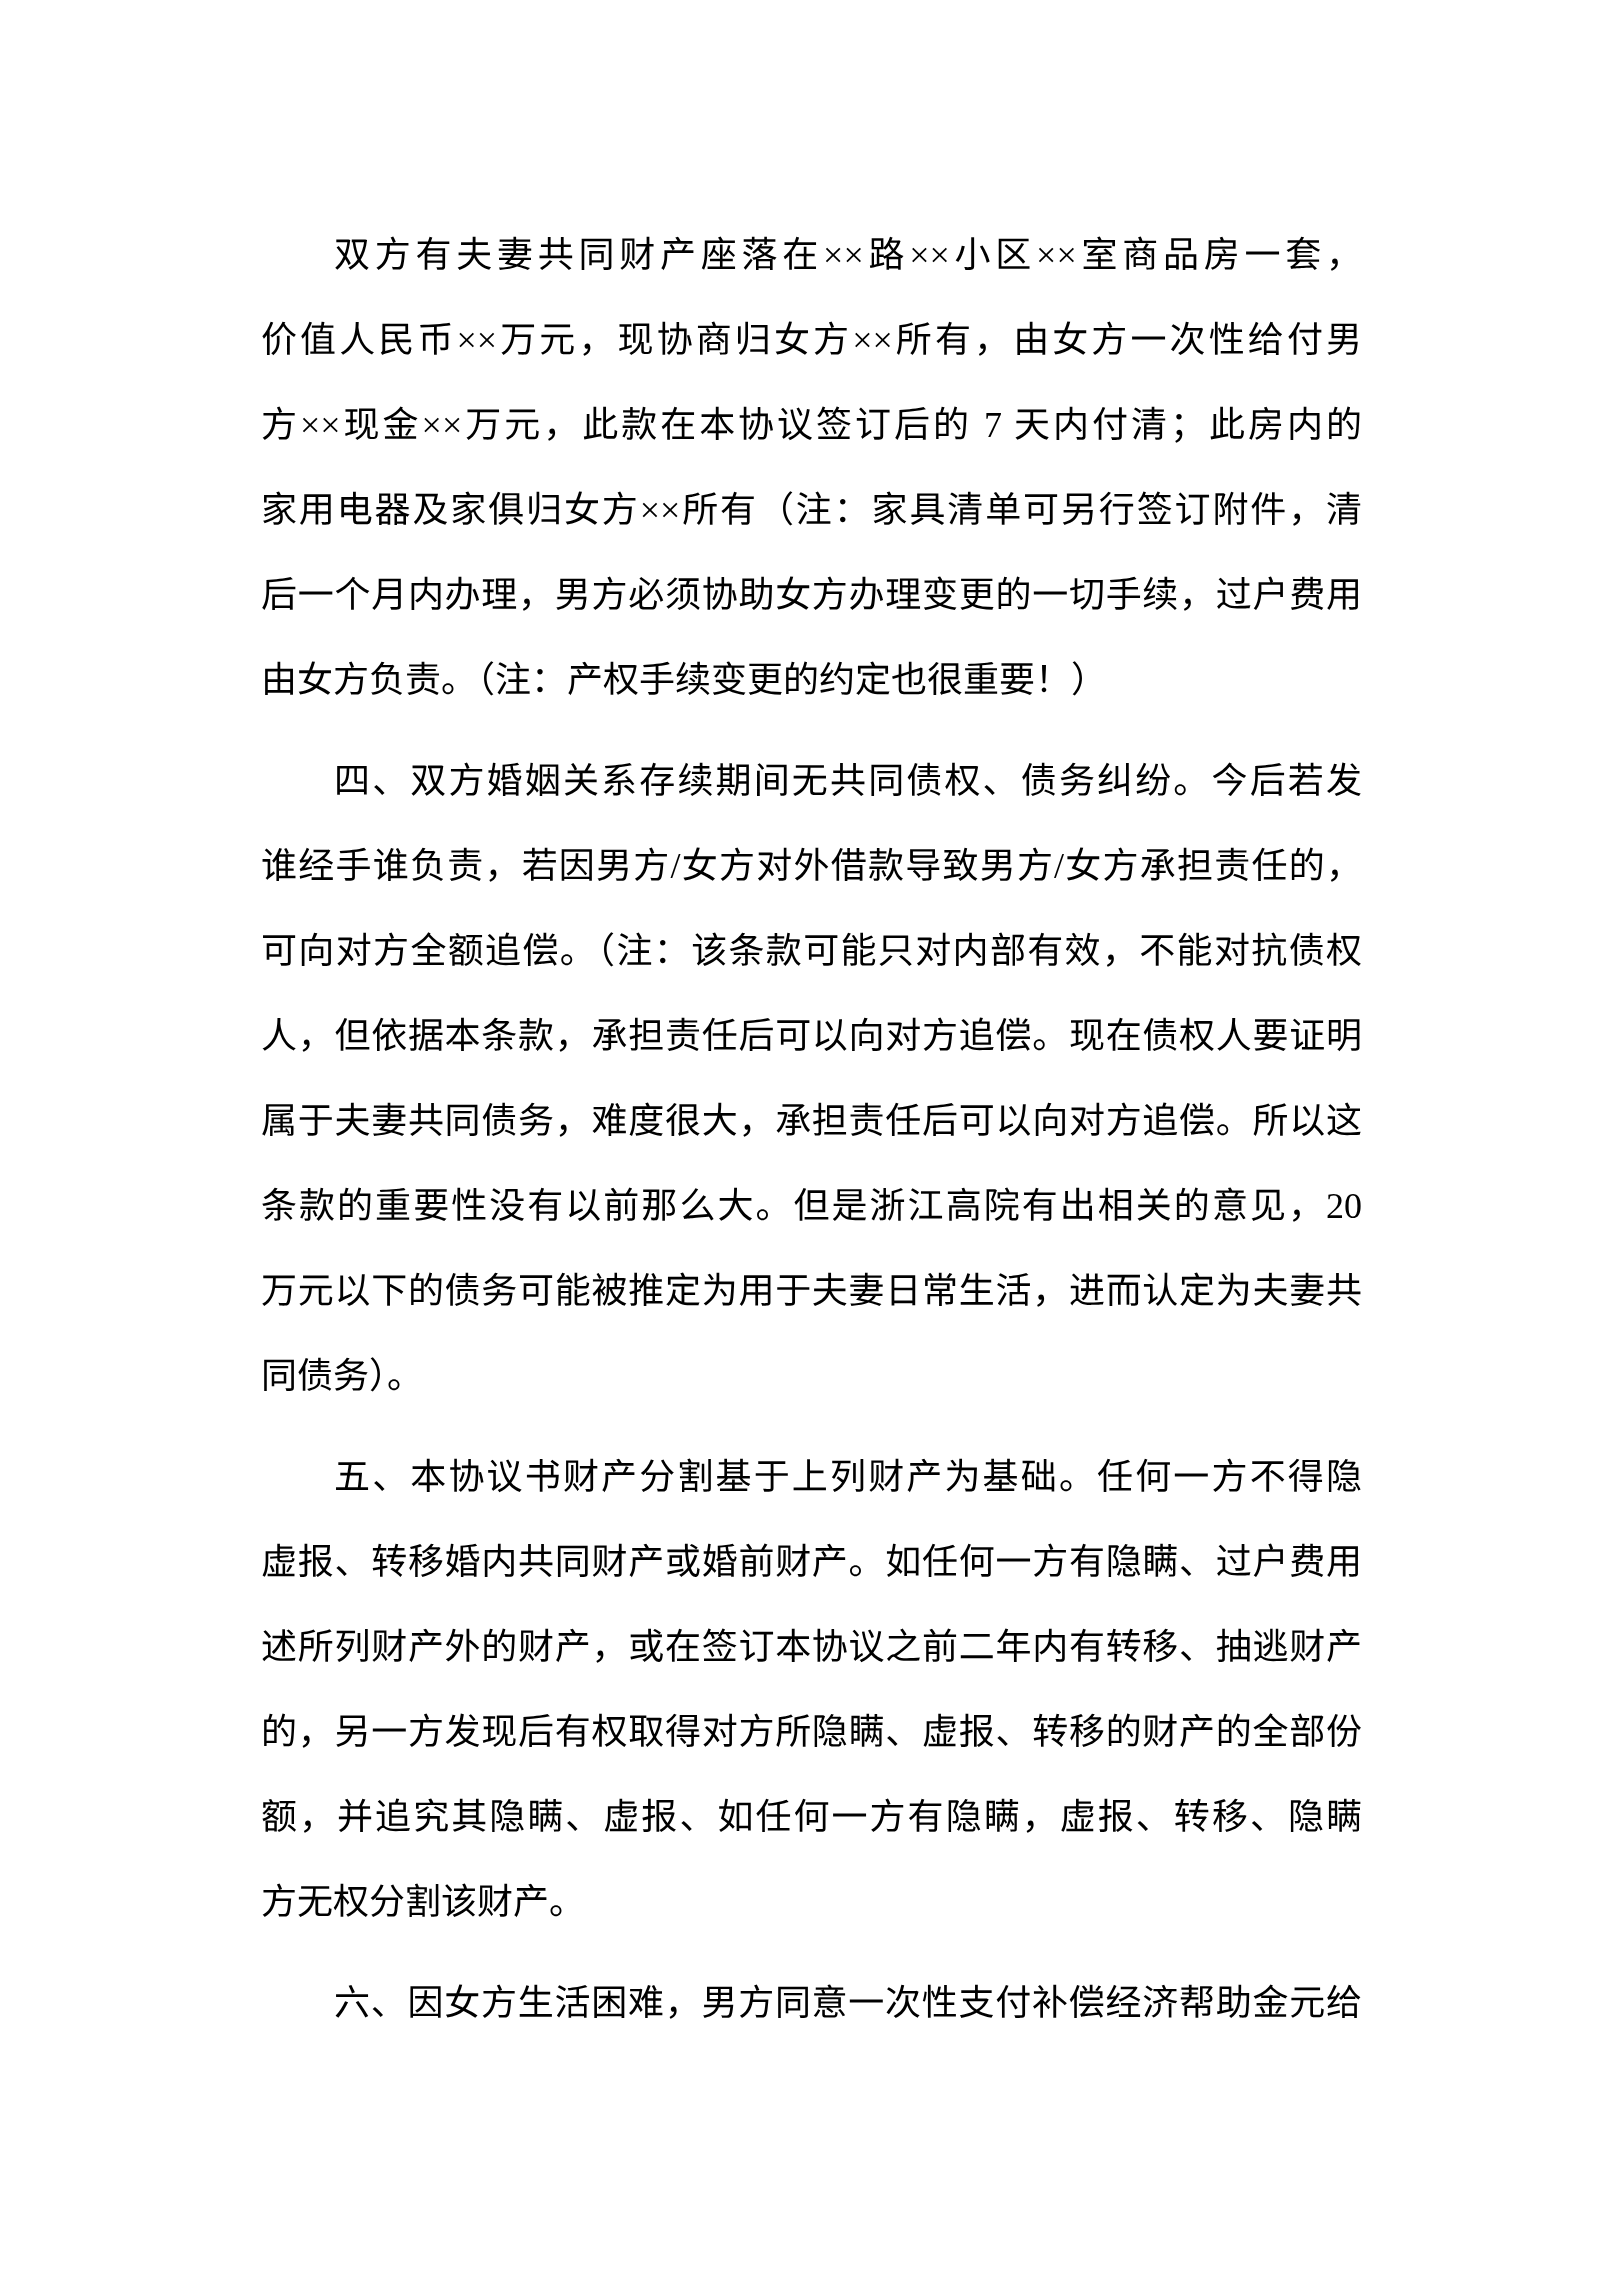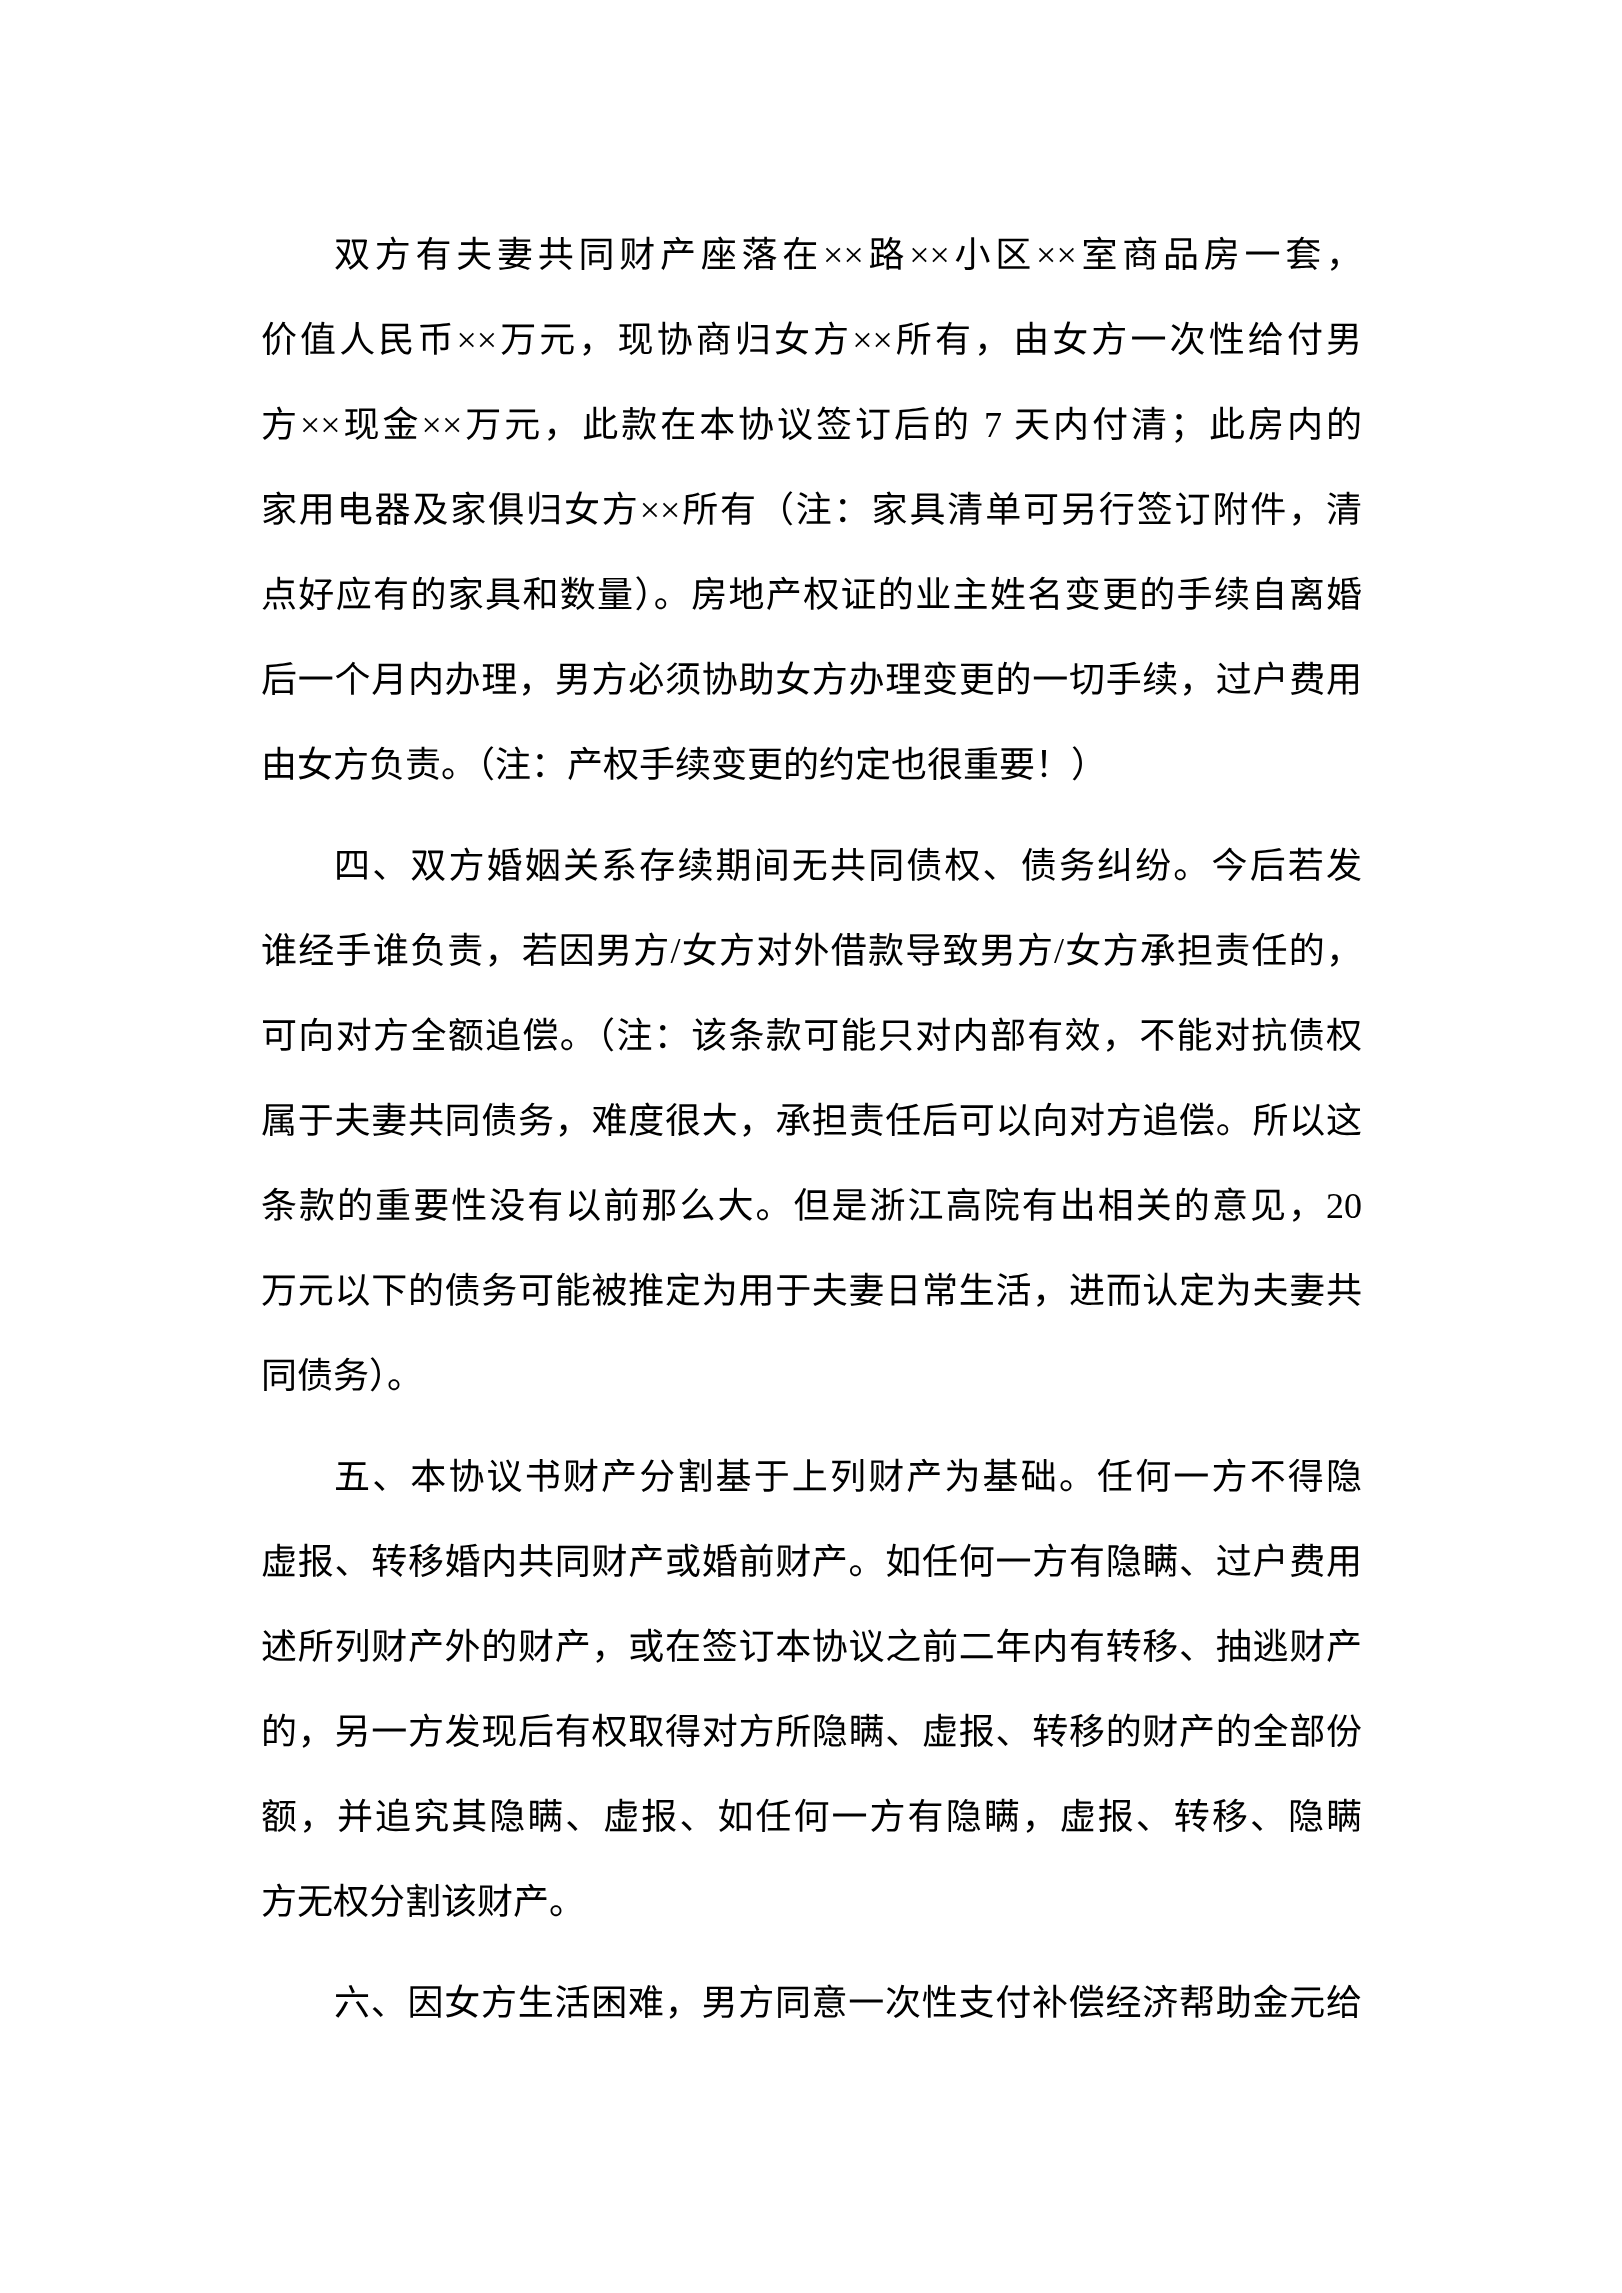--- a/index.html
+++ b/index.html
@@ -50,29 +50,29 @@
 <body>
 
 <div class="page">
   <div class="doc">
 
     <div class="para">
       <p class="line indent">双方有夫妻共同财产座落在××路××小区××室商品房一套，</p>
       <p class="line">价值人民币××万元，现协商归女方××所有，由女方一次性给付男</p>
       <p class="line">方××现金××万元，此款在本协议签订后的 7 天内付清；此房内的</p>
       <p class="line">家用电器及家俱归女方××所有（注：家具清单可另行签订附件，清</p>
-      <p class="line">点好应有的家具和数量）。房地产权证的业主姓名变更的手续自离婚</p>
       <p class="line">后一个月内办理，男方必须协助女方办理变更的一切手续，过户费用</p>
       <p class="line end">由女方负责。（注：产权手续变更的约定也很重要！）</p>
     </div>
 
     <div class="para">
       <p class="line indent">四、双方婚姻关系存续期间无共同债权、债务纠纷。今后若发现，</p>
       <p class="line">谁经手谁负责，若因男方/女方对外借款导致男方/女方承担责任的，</p>
       <p class="line">可向对方全额追偿。（注：该条款可能只对内部有效，不能对抗债权</p>
+      <p class="line">人，但依据本条款，承担责任后可以向对方追偿。现在债权人要证明</p>
       <p class="line">属于夫妻共同债务，难度很大，承担责任后可以向对方追偿。所以这个</p>
       <p class="line">条款的重要性没有以前那么大。但是浙江高院有出相关的意见，20</p>
       <p class="line">万元以下的债务可能被推定为用于夫妻日常生活，进而认定为夫妻共</p>
       <p class="line end">同债务）。</p>
     </div>
 
     <div class="para">
       <p class="line indent">五、本协议书财产分割基于上列财产为基础。任何一方不得隐瞒、</p>
       <p class="line">虚报、转移婚内共同财产或婚前财产。如任何一方有隐瞒、过户费用</p>
       <p class="line">述所列财产外的财产，或在签订本协议之前二年内有转移、抽逃财产</p>

